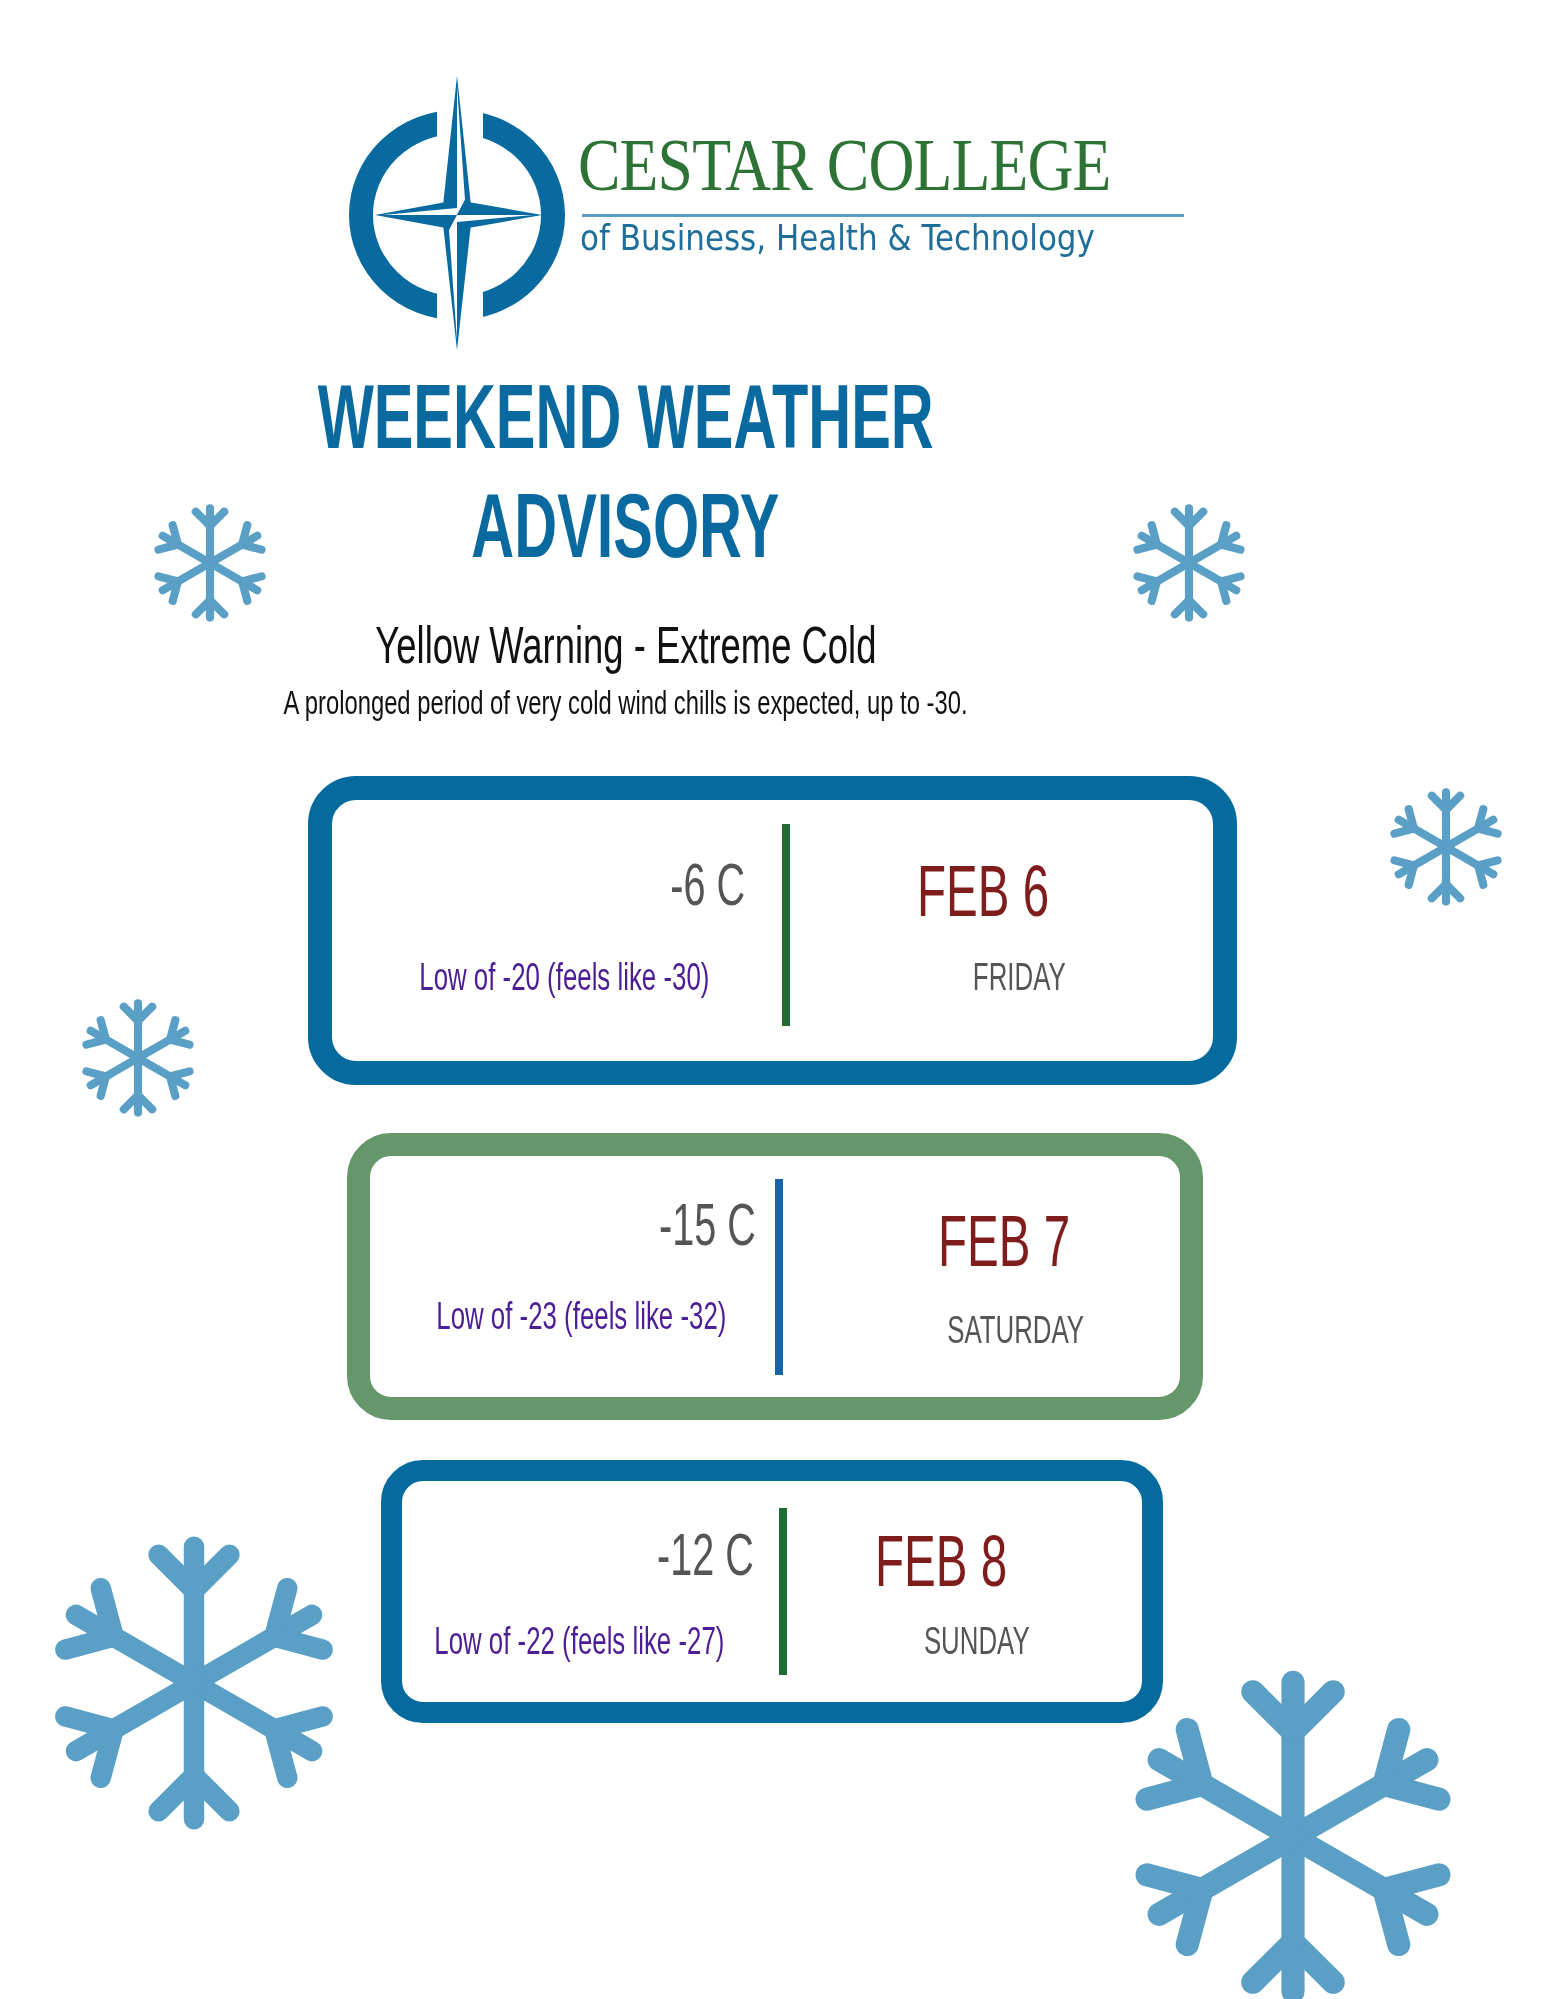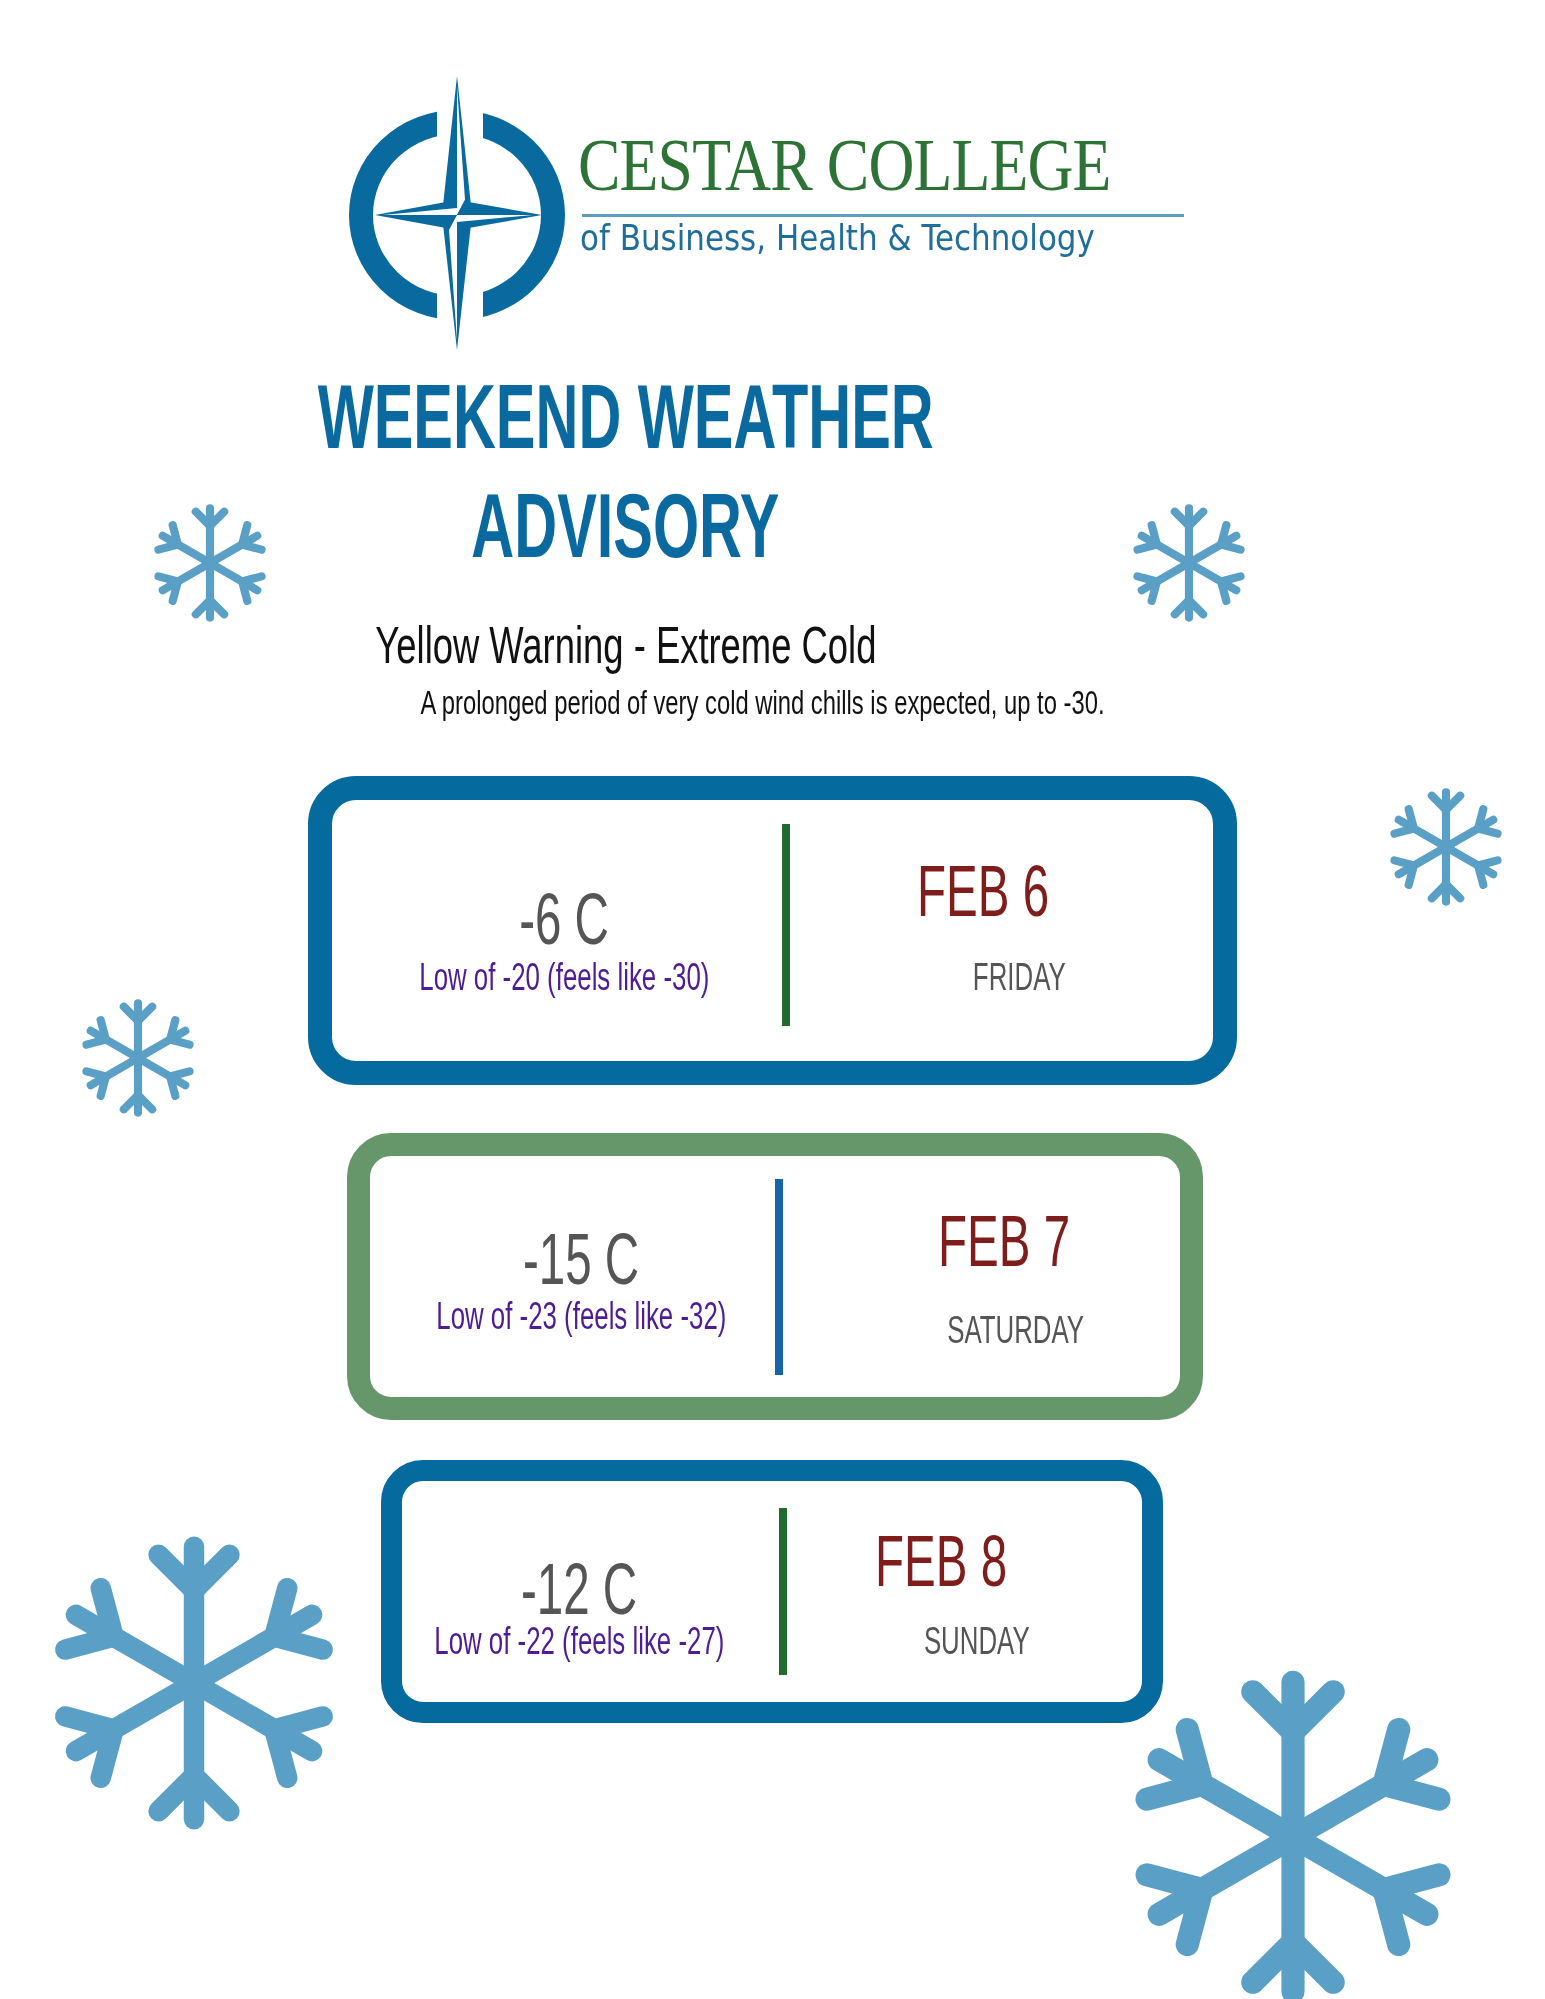--- a/index.html
+++ b/index.html
@@ -11,21 +11,21 @@
   .logo-rule { position:absolute; left:582px; top:214px; width:602px; height:3px; background:#5d9cc2; }
   .logo-sub { position:absolute; left:580px; top:220px; font-family:"DejaVu Sans", sans-serif; font-size:36px; color:#1f6e9a; white-space:nowrap; line-height:1; transform:scaleX(0.86); transform-origin:left top; }
   .heading { font-weight:bold; color:#0a6aa0; font-size:90px; line-height:1; }
   .heading .cond { transform:scaleX(0.66); }
   .warn-title { font-size:52px; color:#111; line-height:1; }
   .warn-title .cond { transform:scaleX(0.7); }
   .warn-desc { font-size:34px; color:#111; line-height:1; }
   .warn-desc .cond { transform:scaleX(0.7); }
   .card { position:absolute; box-sizing:border-box; background:#fff; }
   .divider { position:absolute; width:8px; }
-  .temp { position:absolute; font-size:72px; color:#555555; line-height:1; text-align:center; width:400px;margin-top:28px; }
+  .temp { position:absolute; font-size:60px; color:#555555; line-height:1; text-align:right; width:400px; }
   .temp .cond { transform:scaleX(0.66); }
   .low { position:absolute; font-size:38px; color:#4c1d95; line-height:1; text-align:center; width:500px; }
   .low .cond { transform:scaleX(0.68); }
   .date { position:absolute; font-size:72px; color:#7f1d1d; line-height:1; text-align:center; width:400px; }
   .date .cond { transform:scaleX(0.66); }
   .day { position:absolute; font-size:38px; color:#555555; line-height:1; text-align:center; width:400px;padding-left:36px; }
   .day .cond { transform:scaleX(0.68); }
   .flake { position:absolute; }
 </style>
 </head>
@@ -58,21 +58,21 @@
 <div class="center-line heading" style="top:372px;">
   <span class="cond">WEEKEND WEATHER</span>
 </div>
 <div class="center-line heading" style="top:481px;">
   <span class="cond">ADVISORY</span>
 </div>
 
 <div class="center-line warn-title" style="top:619px;">
   <span class="cond">Yellow Warning - Extreme Cold</span>
 </div>
-<div class="center-line warn-desc" style="top:685px;text-align:right;">
+<div class="center-line warn-desc" style="top:685px;">
   <span class="cond">A prolonged period of very cold wind chills is expected, up to -30.</span>
 </div>
 
 <div class="card" style="left:308px;top:776px;width:929px;height:309px;border:24px solid #056a9e;border-radius:48px;"></div>
 <div class="divider" style="left:782px;top:824px;height:202px;background:#1f6b32;"></div>
 <div class="temp" style="left:364px;top:855px;"><span class="cond">-6 C</span></div>
 <div class="low" style="left:314px;top:958px;"><span class="cond">Low of -20 (feels like -30)</span></div>
 <div class="date" style="left:783px;top:855px;"><span class="cond">FEB 6</span></div>
 <div class="day" style="left:783px;top:958px;"><span class="cond">FRIDAY</span></div>
 

